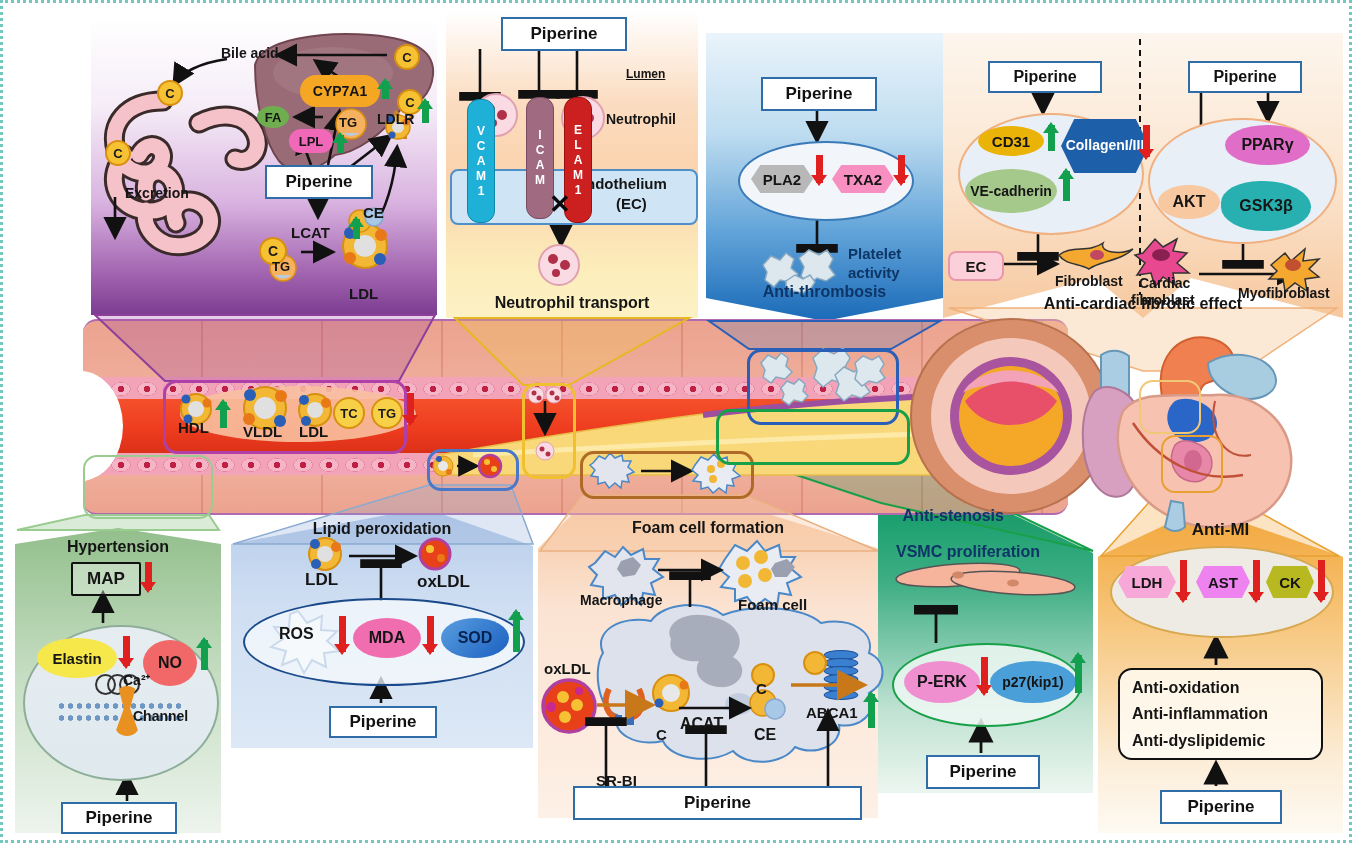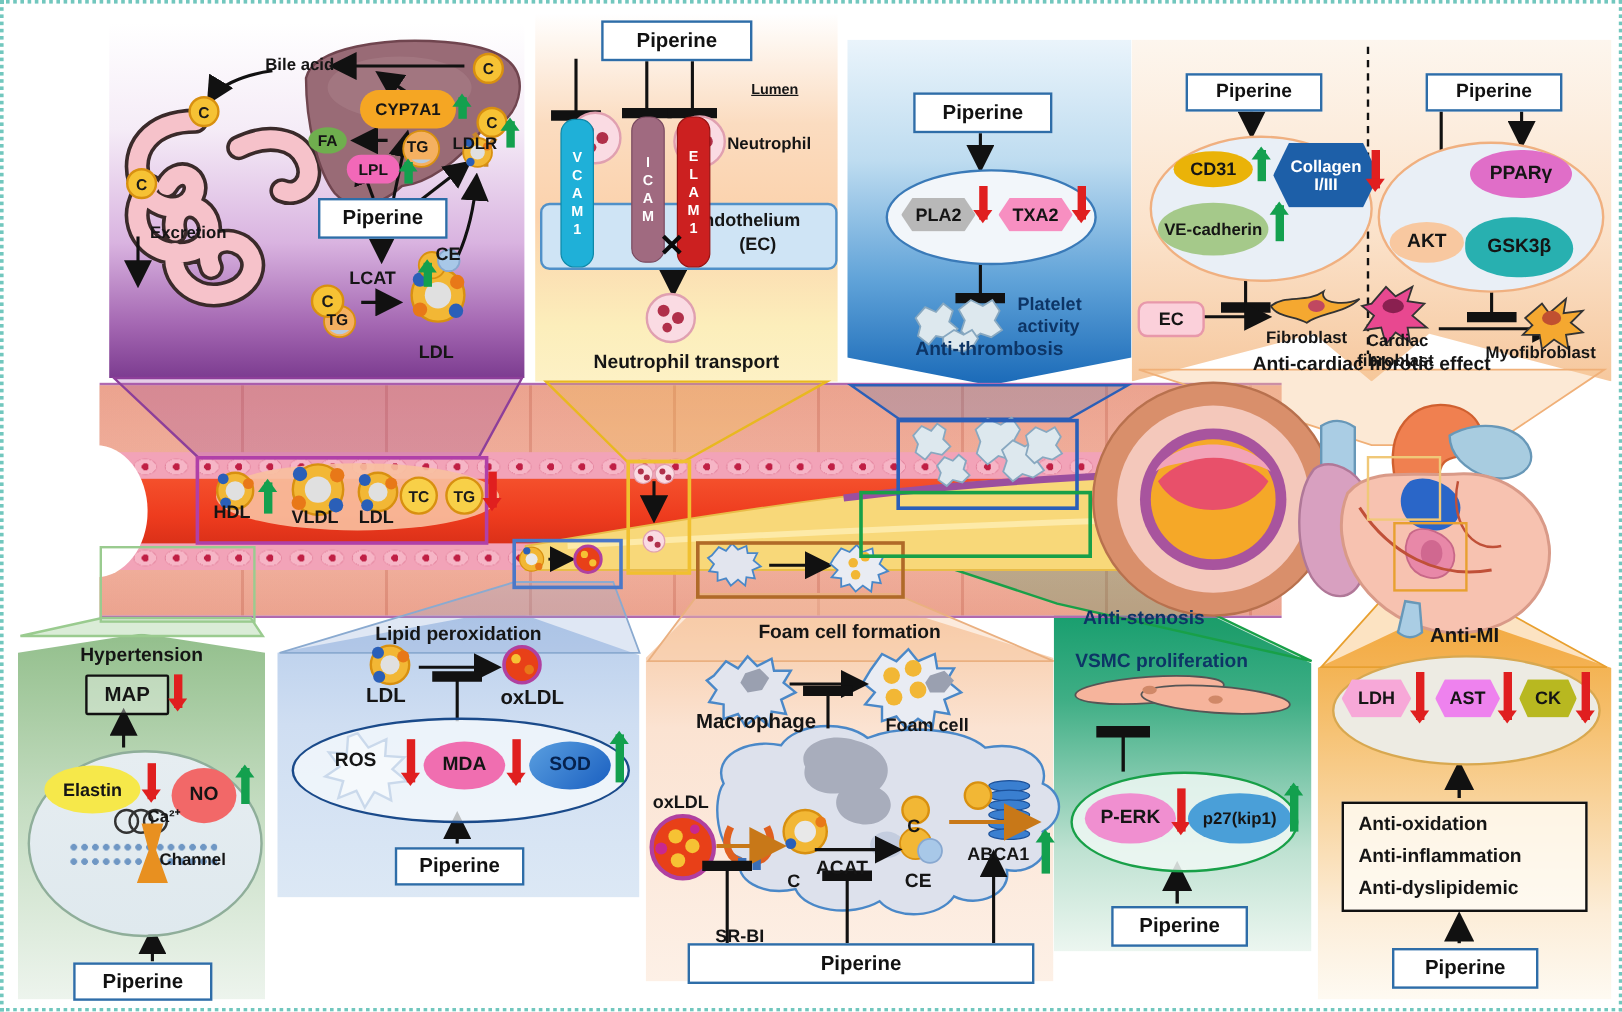--- a/index.html
+++ b/index.html
@@ -1,17 +1,17 @@
 <!DOCTYPE html>
 <html><head>
 <meta charset="utf-8">
 <style>
   html,body{margin:0;padding:0;background:#fff;font-family:"Liberation Sans",sans-serif;}
   #canvas{position:relative;width:1352px;height:843px;background:#fff;border:3px dotted #72c7be;box-sizing:border-box;overflow:hidden;}
-  .abs{position:absolute;}
+  .abs{position:absolute;border-radius:14px;}
   .panel{position:absolute;}
   .ttl{position:absolute;font-weight:bold;font-size:16px;color:#151515;text-align:center;width:100%;}
   .pipbox{position:absolute;background:#fff;border:2px solid #2e6da8;color:#111;font-weight:bold;text-align:center;font-size:15px;display:flex;align-items:center;justify-content:center;}
   .lbl{position:absolute;font-weight:bold;color:#151515;white-space:nowrap;}
   .blob{position:absolute;border-radius:50%;display:flex;align-items:center;justify-content:center;font-weight:bold;color:#151515;text-align:center;}
   .hex{position:absolute;display:flex;align-items:center;justify-content:center;font-weight:bold;color:#151515;clip-path:polygon(15% 0,85% 0,100% 50%,85% 100%,15% 100%,0 50%);}
   .vcol{position:absolute;border-radius:12px;color:#fff;font-weight:bold;writing-mode:vertical-rl;text-orientation:upright;display:flex;align-items:center;justify-content:center;font-size:12px;letter-spacing:1px;}
   
   .aup,.adn{position:absolute;width:7px;}
   .aup{background:#13a04e;}
@@ -430,21 +430,21 @@
     <div class="lbl navy" style="left:142px;top:231px;font-size:15px;">activity</div>
   </div>
 
   <div class="panel" style="left:940px;top:30px;width:400px;height:285px;">
     <div class="ttl" style="top:262px;">Anti-cardiac fibrotic effect</div>
 
     <div class="pipbox" style="left:45px;top:28px;width:110px;height:28px;font-size:16px;">Piperine</div>
     <div class="cell-ellipse" style="left:15px;top:80px;width:182px;height:118px;background:#e9eff6;border:2px solid #f0b080;"></div>
     <div class="blob" style="left:35px;top:93px;width:66px;height:30px;background:#eab308;font-size:15px;">CD31</div>
     <i class="aup" style="left:105px;top:92px;height:26px;"></i>
-    <div class="hex" style="left:118px;top:86px;width:88px;height:54px;background:#1d5fa8;font-size:14px;color:#fff;flex-direction:column;line-height:1.1;">
+    <div class="hex" style="left:118px;top:86px;width:88px;height:54px;background:#1d5fa8;font-size:14px;color:#fff;flex-direction:row;line-height:1.1;">
       <span>Collagen</span>
       <span>I/III</span>
     </div>
     <i class="adn" style="left:200px;top:92px;height:32px;"></i>
     <div class="blob" style="left:22px;top:136px;width:92px;height:44px;background:#a5c98a;font-size:14px;flex-direction:row;line-height:1.05;">
       <span>VE-</span>
       <span>cadherin</span>
     </div>
     <i class="aup" style="left:120px;top:138px;height:30px;"></i>
     <div class="blob" style="left:5px;top:218px;width:52px;height:26px;background:#fbd0da;border:2px solid #e898aa;border-radius:8px;font-size:15px;">EC</div>
@@ -498,21 +498,21 @@
     <i class="adn" style="left:108px;top:108px;height:36px;"></i>
     <div class="blob" style="left:122px;top:110px;width:68px;height:40px;background:#f06eb0;font-size:16px;">MDA</div>
     <i class="adn" style="left:196px;top:108px;height:36px;"></i>
     <div class="blob" style="left:210px;top:110px;width:68px;height:40px;background:linear-gradient(135deg,#5a9fe0,#1a5fc0);color:#06224e;font-size:16px;">SOD</div>
     <i class="aup" style="left:282px;top:104px;height:40px;"></i>
     <div class="pipbox" style="left:98px;top:198px;width:104px;height:28px;font-size:17px;">Piperine</div>
   </div>
 
   <div class="panel" style="left:535px;top:505px;width:340px;height:310px;">
     <div class="ttl" style="top:11px;">Foam cell formation</div>
-    <div class="lbl" style="left:42px;top:84px;font-size:17px;">Macrophage</div>
+    <div class="lbl" style="left:42px;top:84px;font-size:14px;">Macrophage</div>
     <div class="lbl" style="left:200px;top:88px;font-size:15px;">Foam cell</div>
     <div class="lbl" style="left:6px;top:152px;font-size:15px;">oxLDL</div>
     <div class="lbl" style="left:58px;top:222px;font-size:15px;margin-top:42px;">SR-BI</div>
     <div class="lbl" style="left:118px;top:218px;font-size:15px;">C</div>
     <div class="lbl" style="left:142px;top:207px;font-size:16px;">ACAT</div>
     <div class="lbl" style="left:216px;top:218px;font-size:16px;">CE</div>
     <div class="lbl" style="left:218px;top:172px;font-size:15px;">C</div>
     <div class="lbl" style="left:268px;top:196px;font-size:15px;">ABCA1</div>
     <i class="aup" style="left:330px;top:186px;height:34px;"></i>
     <div class="pipbox" style="left:35px;top:278px;width:285px;height:30px;font-size:17px;">Piperine</div>

